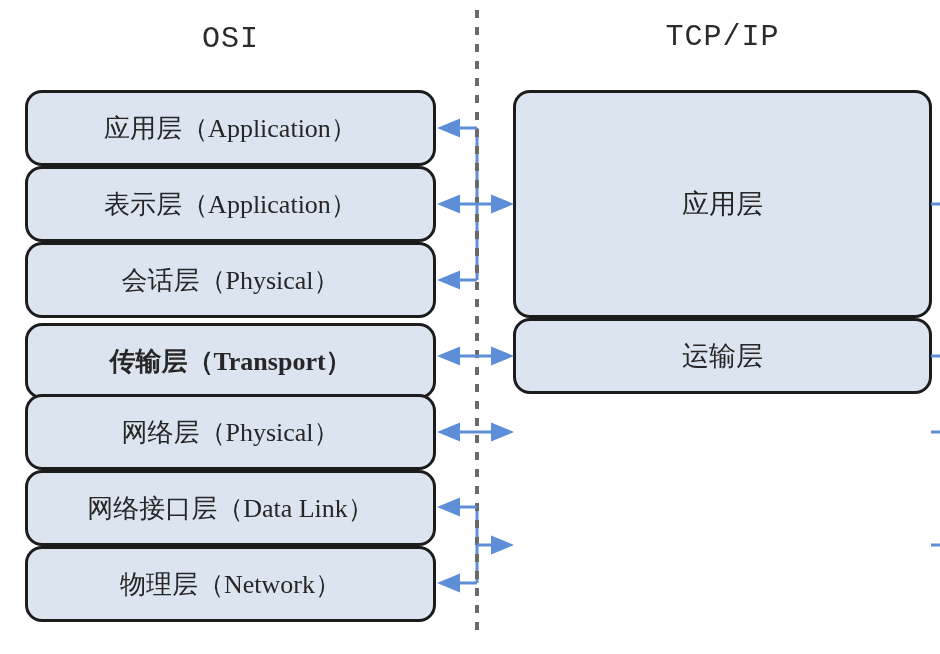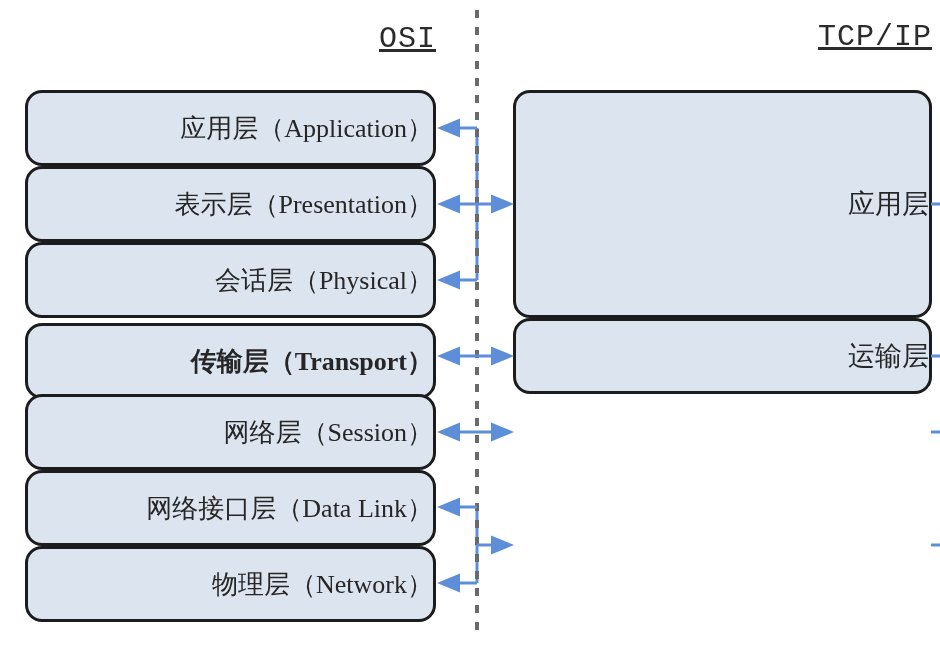--- a/index.html
+++ b/index.html
@@ -5,38 +5,37 @@
   html,body{margin:0;padding:0;background:#ffffff;}
   .canvas{
     position:relative;
     width:940px;height:654px;
     background:#ffffff;
     overflow:hidden;
     font-family:"Liberation Serif","DejaVu Serif",serif;
   }
   .col-title{
     position:absolute;
-    text-align:right;
+    text-align:center;
     font-family:"Liberation Mono","DejaVu Sans Mono",monospace;
     font-size:30px;
     color:#2b2b2b;
     letter-spacing:1px;
-    text-decoration:underline;
   }
   .osi-title{left:25px;width:411px;top:22px;}
   .tcpip-title{left:513px;width:419px;top:20px;}
   .box{
     position:absolute;
     box-sizing:border-box;
     background:#dce4f0;
     border:3px solid #1c1c1c;
     border-radius:17px;
     display:flex;
     align-items:center;
-    justify-content:flex-end;
+    justify-content:center;
     color:#262626;
   }
   .osi-box{left:25px;width:411px;font-size:26px;}
   .tcpip-box{left:513px;width:419px;font-size:27px;}
   .o1{top:90px;height:76px;}
   .o2{top:166px;height:76px;}
   .o3{top:242px;height:76px;}
   .o4{top:323px;height:76px;font-weight:bold;}
   .o5{top:394px;height:76px;}
   .o6{top:470px;height:76px;}
@@ -55,30 +54,30 @@
 
 <div class="canvas">
 
   <div class="col-title osi-title">OSI</div>
   <div class="col-title tcpip-title">TCP/IP</div>
 
   <div class="box osi-box o1">
     <span>应用层（Application）</span>
   </div>
   <div class="box osi-box o2">
-    <span>表示层（Presentation）</span>
+    <span>表示层（Application）</span>
   </div>
   <div class="box osi-box o3">
     <span>会话层（Physical）</span>
   </div>
   <div class="box osi-box o4">
     <span>传输层（Transport）</span>
   </div>
   <div class="box osi-box o5">
-    <span>网络层（Session）</span>
+    <span>网络层（Physical）</span>
   </div>
   <div class="box osi-box o6">
     <span>网络接口层（Data Link）</span>
   </div>
   <div class="box osi-box o7">
     <span>物理层（Network）</span>
   </div>
 
   <div class="box tcpip-box t2">
     <span>运输层</span>

